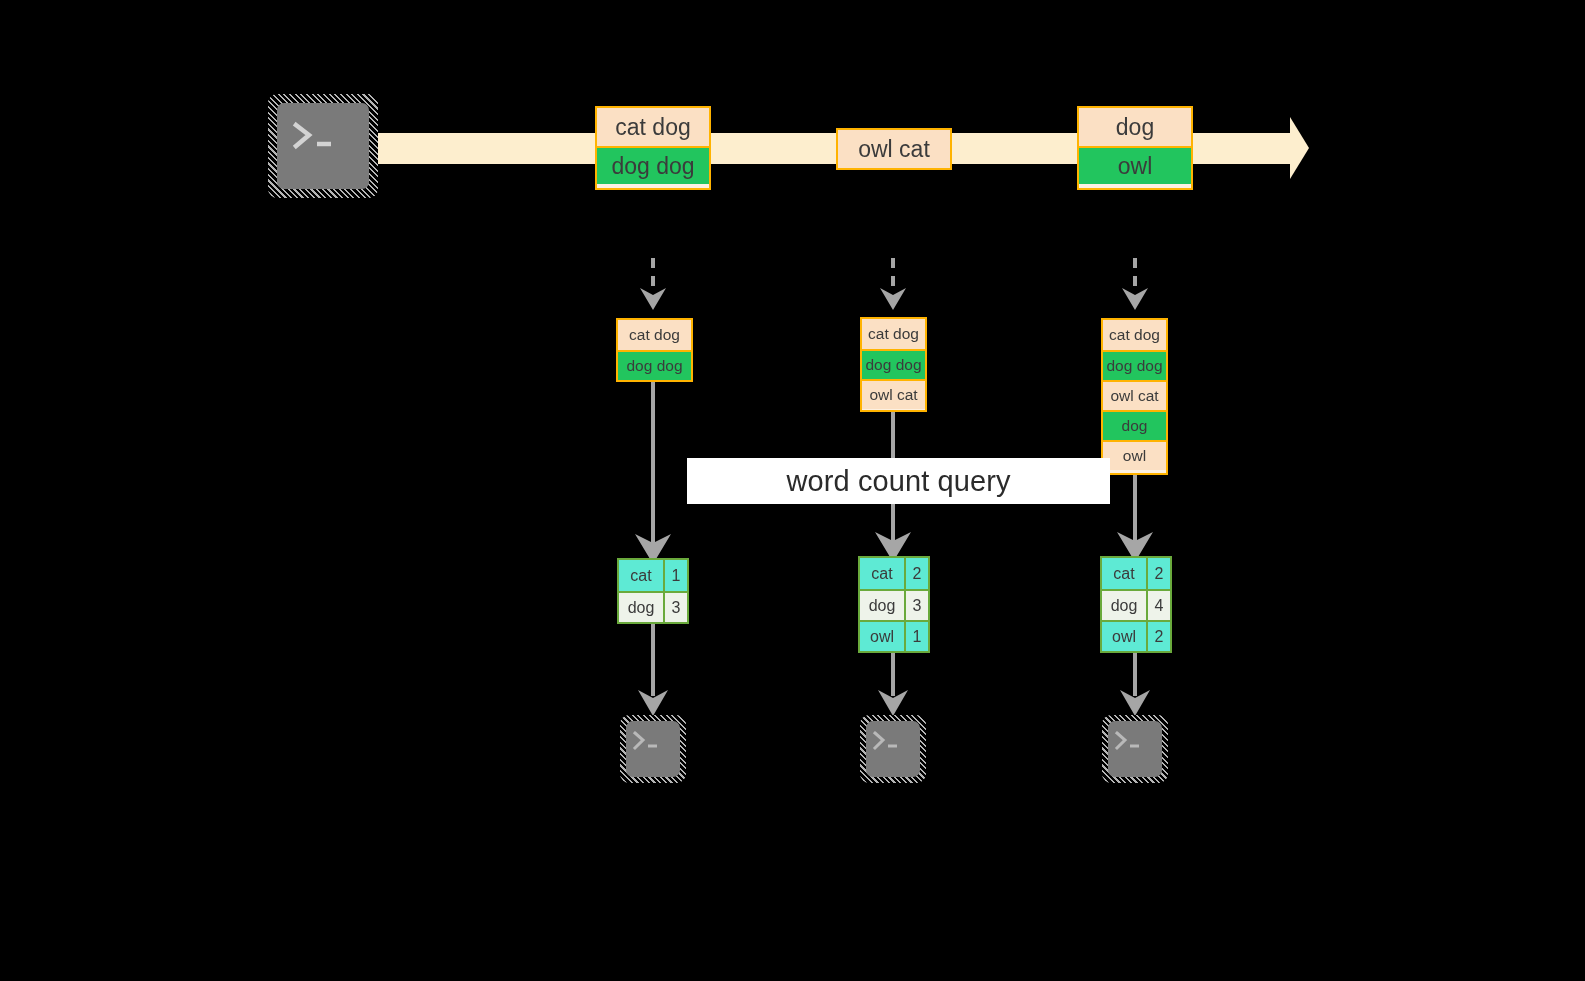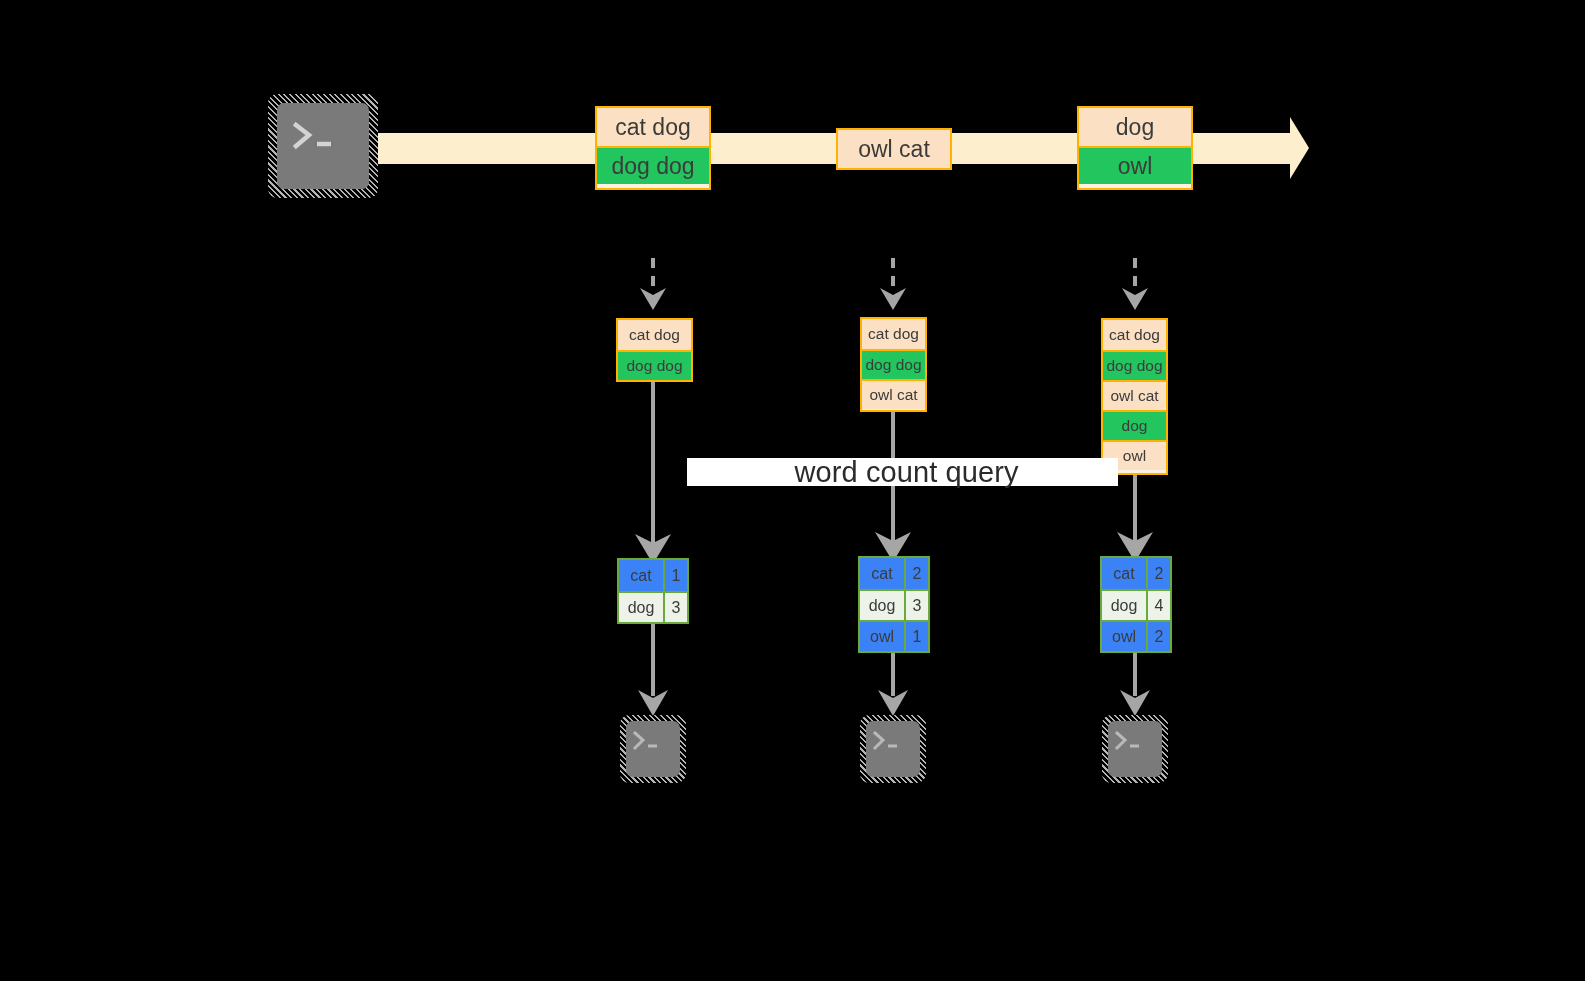--- a/index.html
+++ b/index.html
@@ -96,21 +96,21 @@
     box-sizing: border-box;
     display: flex;
     align-items: center;
     justify-content: center;
     font-size: 16px;
     color: #3b3b3b;
     white-space: nowrap;
   }
   .gtable .gcell.word  { flex: 0 0 auto; }
   .gtable .gcell.count { flex: 1 1 auto; border-left: 2px solid #6aaa3c; }
-  .gtable .grow.shadeA .gcell { background: #3b82f6; }
+  .gtable .grow.shadeA .gcell { background: #5eead4; }
   .gtable .grow.shadeB .gcell { background: #eef3ea; }
 
   
   .vline {
     position: absolute;
     background: #a6a6a6;
     width: 4px;
   }
   .vdash {
     position: absolute;
@@ -289,17 +289,17 @@
   </svg>
 
   <div class="terminal" style="left:1102px; top:715px; width:66px; height:68px;">
     <div class="inner" style="left:6px; top:6px; right:6px; bottom:6px;"></div>
     <svg width="30" height="20" style="left:12px; top:16px;">
       <path d="M3 2 L11 9 L3 17" stroke="#b9b9b9" stroke-width="3" fill="none" stroke-linecap="square"></path>
       <line x1="16" y1="15" x2="25" y2="15" stroke="#b9b9b9" stroke-width="3"></line>
     </svg>
   </div>
 
-  <div class="banner" style="left:687px; top:458px; width:423px; height:28px;padding-left:8px;">
+  <div class="banner" style="left:687px; top:458px; width:423px; height:46px;">
     <span class="label">word count query</span>
   </div>
 
 </div>
 
 </body></html>

